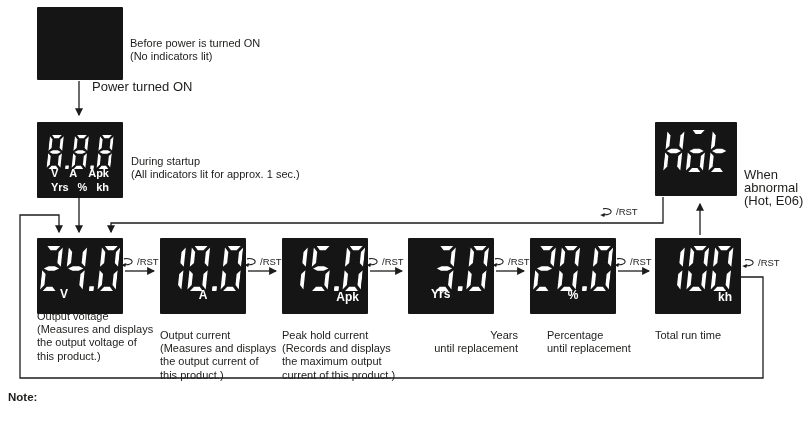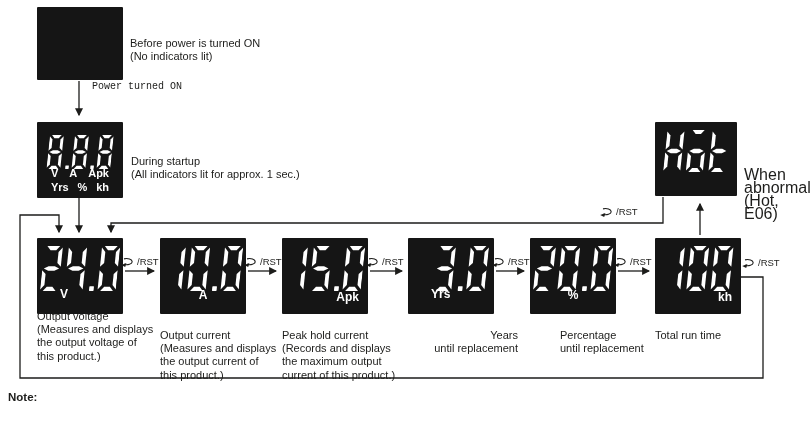--- a/index.html
+++ b/index.html
@@ -20,22 +20,22 @@
   .unit.u-center{left:0;right:0;bottom:13px;text-align:center;}
   .unit.u-right{right:9px;bottom:11px;}
   .startup-units{
     position:absolute;left:8px;right:8px;bottom:4px;color:#fff;font-weight:bold;
     font-size:11px;line-height:14px;
   }
   .startup-units .u-row{display:flex;justify-content:space-between;padding:0 6px;}
   .cap{
     position:absolute;font-size:11px;line-height:13.2px;white-space:pre-line;margin-top:8px;
   }
-  .cap-small{font-size:16px;line-height:13px;}
-  .lbl{position:absolute;font-size:10px;line-height:12px;font-family:Liberation Mono, monospace;}
+  .cap-small{font-size:13px;line-height:13px;}
+  .lbl{position:absolute;font-size:13px;line-height:12px;}
   .rst{
     position:absolute;display:flex;align-items:center;gap:1px;
     font-size:9.5px;line-height:10px;white-space:nowrap;text-align:center;
   }
   .rst svg{display:block;}
   #wires{position:absolute;left:0;top:0;pointer-events:none;}
   .note{
     position:absolute;left:8px;top:390px;width:790px;display:flex;gap:13px;
     font-size:11.5px;line-height:15.5px;
   }
@@ -261,21 +261,21 @@
 <div class="cap" style="left:160px;top:321px;width:122px;">Output current
 (Measures and displays
 the output current of
 this product.)</div>
 <div class="cap" style="left:282px;top:321px;width:128px;">Peak hold current
 (Records and displays
 the maximum output
 current of this product.)</div>
 <div class="cap" style="left:408px;top:321px;width:110px;text-align:right;">Years
 until replacement</div>
-<div class="cap" style="left:560px;top:321px;width:110px;">Percentage
+<div class="cap" style="left:547px;top:321px;width:110px;">Percentage
 until replacement</div>
 <div class="cap" style="left:655px;top:321px;width:110px;">Total run time</div>
 
 <div class="rst" style="left:121px;top:257px;">
     <svg width="15" height="10" viewBox="0 0 15 10">
       <path d="M3,7.4 A5.6,3.1 0 1 0 3,1.9" fill="none" stroke="#1d1d1b" stroke-width="1.1"></path>
       <polygon points="0.2,7.9 5.4,6.1 4.2,9.9" fill="#1d1d1b"></polygon>
     </svg>
     <span>/RST</span>
   </div>

